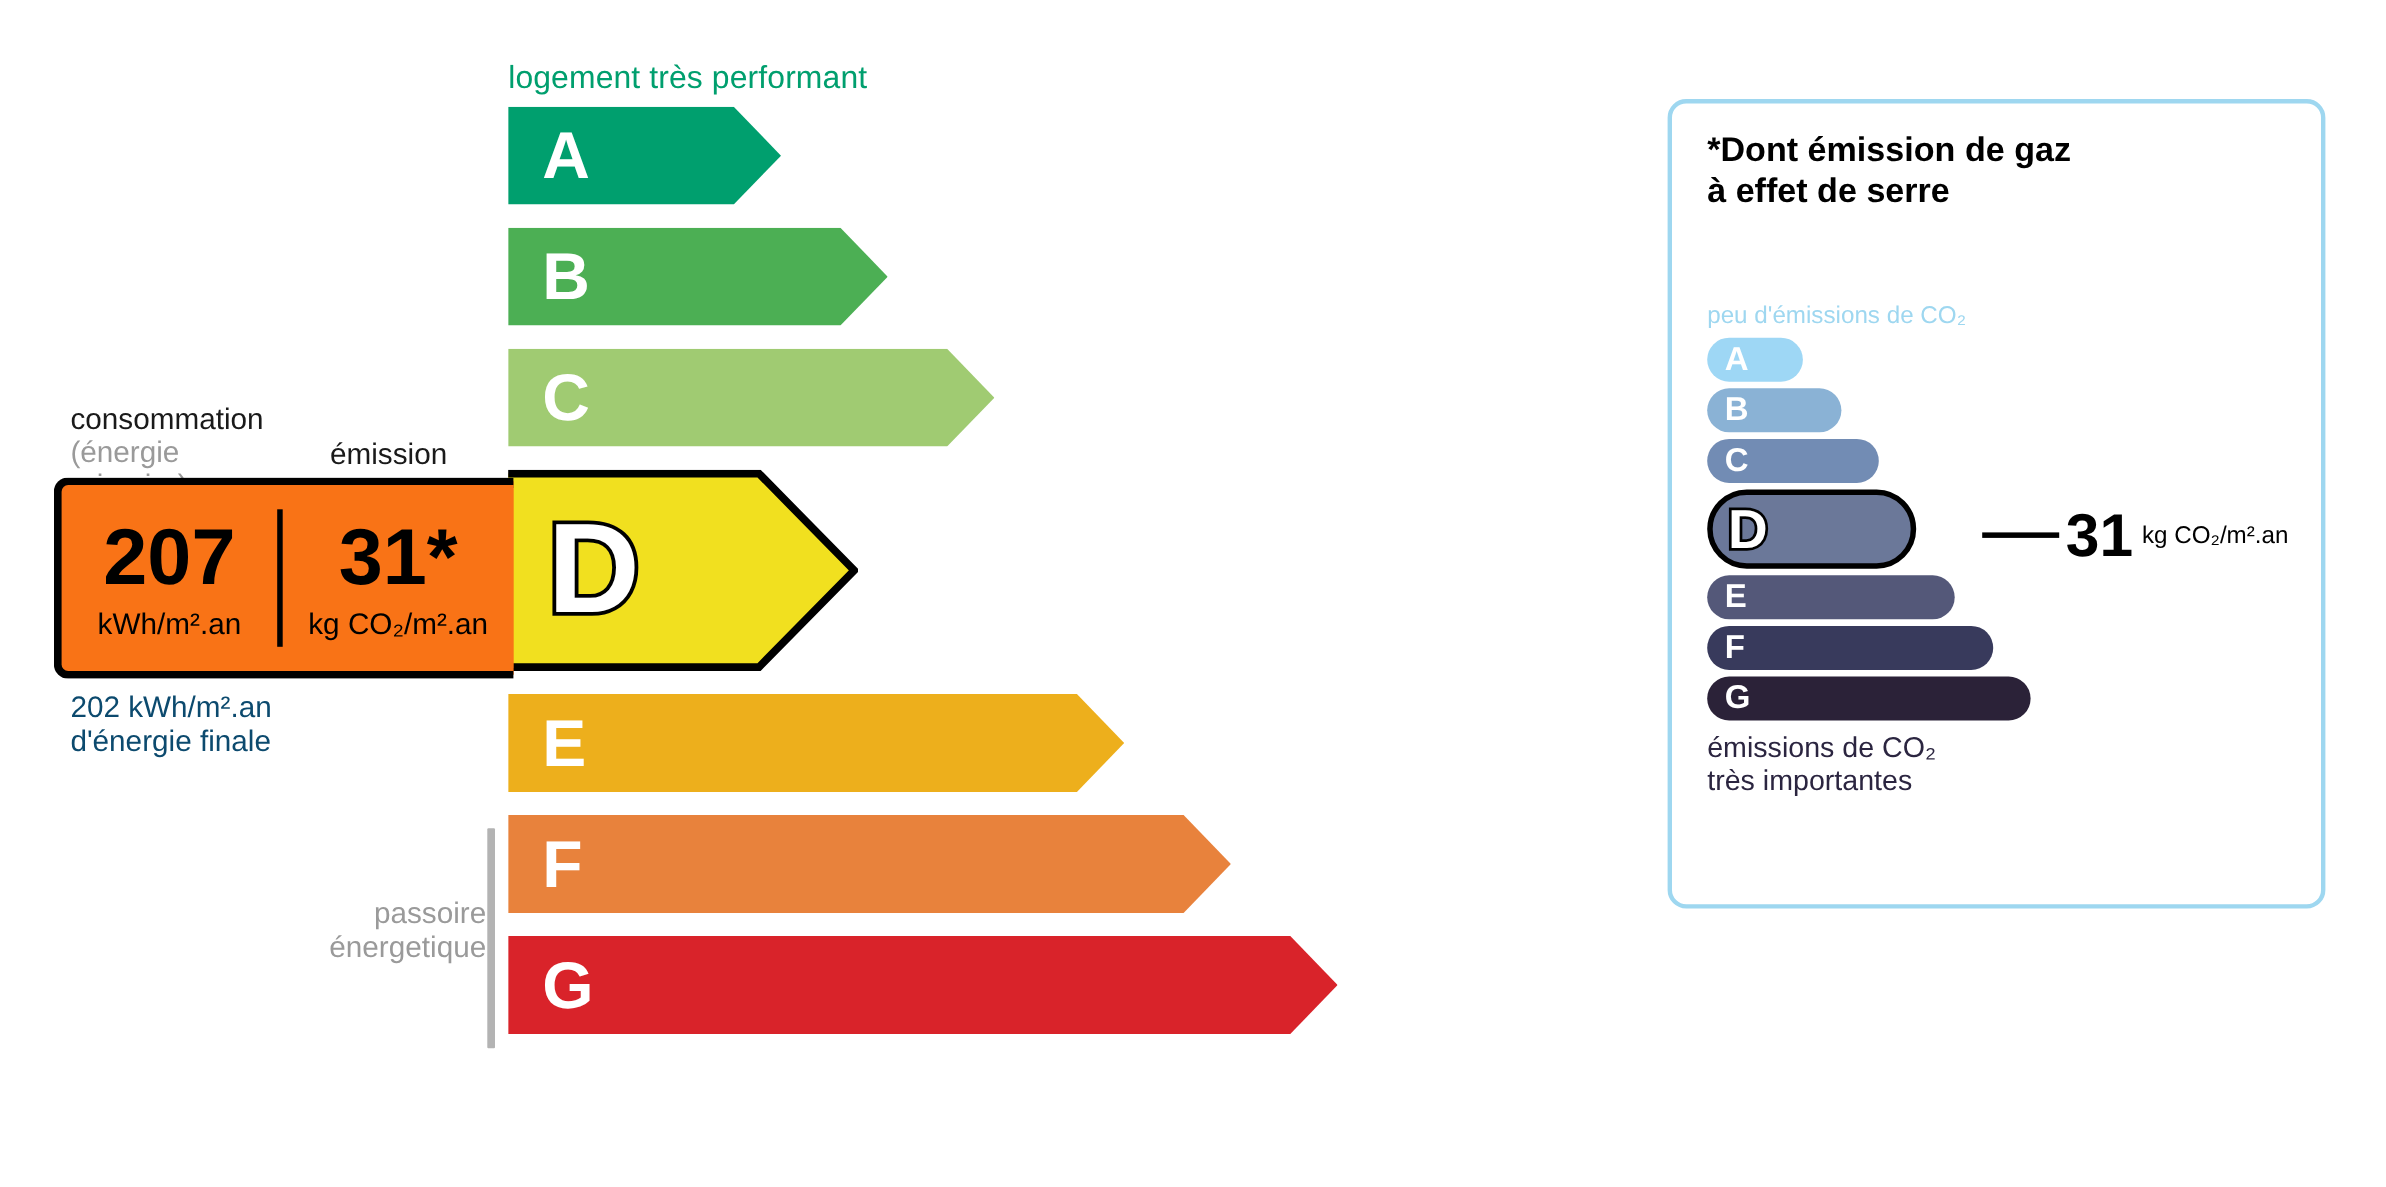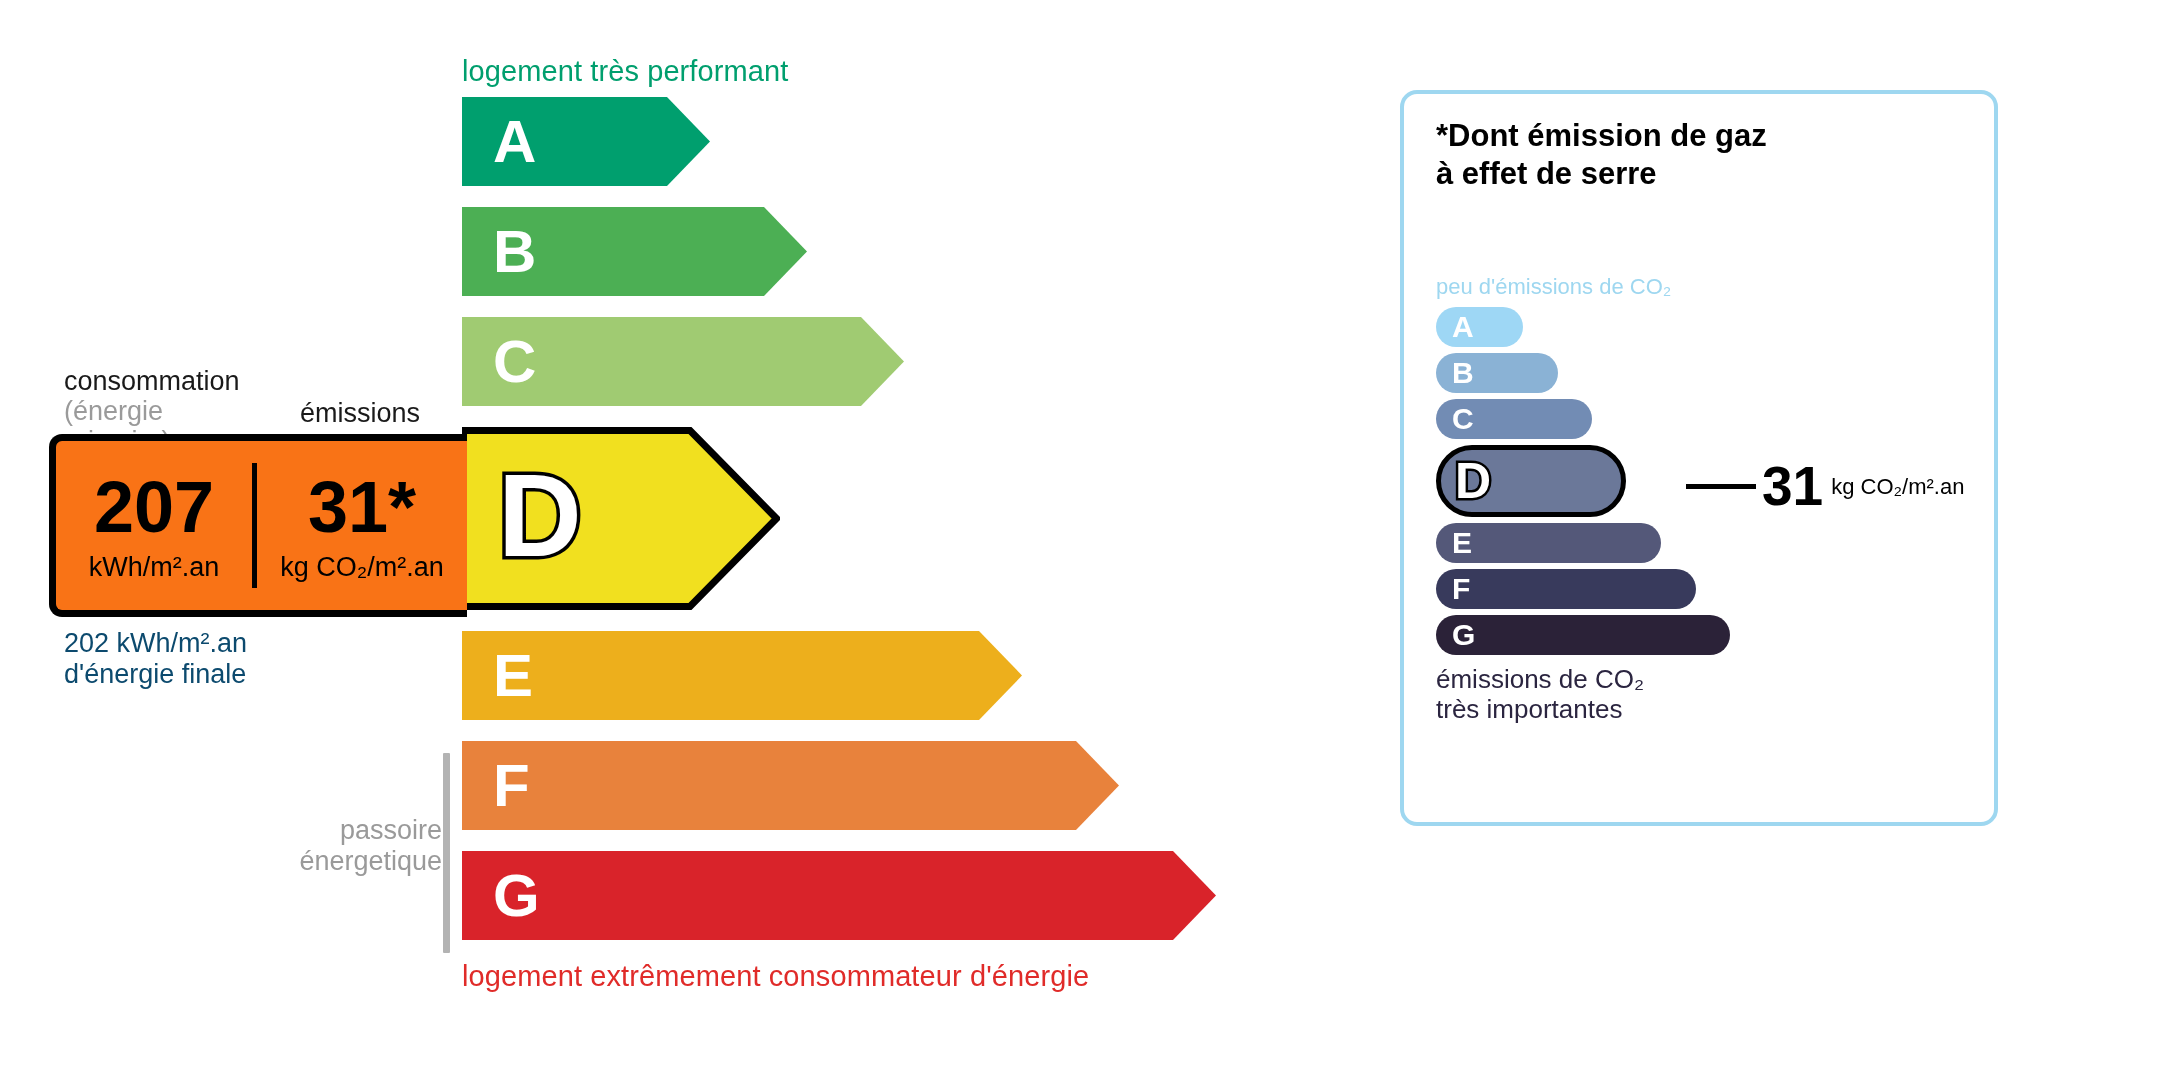--- a/index.html
+++ b/index.html
@@ -81,21 +81,21 @@
     position: absolute; left: 200px; top: 815px; width: 242px;
     text-align: right; font-size: 27px; line-height: 1.15; color: #9a9a9a;
   }
   #passoire-bar {
     position: absolute; left: 443px; top: 753px;
     width: 7px; height: 200px; background: #b3b3b3; border-radius: 1px;
   }
 
   
   #co2-panel {
-    position: absolute; left: 1400px; top: 90px;
+    position: absolute; left: 1516px; top: 90px;
     width: 598px; height: 736px;
     background: #ffffff;
     border: 4px solid #9ed7f0;
     border-radius: 17px;
   }
   #co2-title {
     position: absolute; left: 32px; top: 23px;
     font-size: 31px; font-weight: bold; color: #000; line-height: 1.22;
   }
   #co2-top-caption {
@@ -212,21 +212,21 @@
           <span class="arrow-letter">G</span>
         </div>
       </div>
 
     </div>
 
     <div class="vb-head" id="head-conso">
       <div>consommation</div>
       <div class="sub">(énergie primaire)</div>
     </div>
-    <div class="vb-head" id="head-emis">émissions</div>
+    <div class="vb-head" id="head-emis">émission</div>
 
     <div id="value-box">
       <div class="vb-cell left">
         <div class="vb-num">207</div>
         <div class="vb-unit">kWh/m².an</div>
       </div>
       <div class="vb-divider"></div>
       <div class="vb-cell">
         <div class="vb-num">31*</div>
         <div class="vb-unit">kg CO₂/m².an</div>
@@ -237,21 +237,20 @@
       <div>202 kWh/m².an</div>
       <div>d'énergie finale</div>
     </div>
 
     <div id="passoire-label">
       <div>passoire</div>
       <div>énergetique</div>
     </div>
     <div id="passoire-bar"></div>
 
-    <div class="bottom-caption">logement extrêmement consommateur d'énergie</div>
   </div>
 
   <div id="co2-panel">
 
     <div id="co2-title">
       <div>*Dont émission de gaz</div>
       <div>à effet de serre</div>
     </div>
 
     <div id="co2-top-caption">peu d'émissions de CO₂</div>

